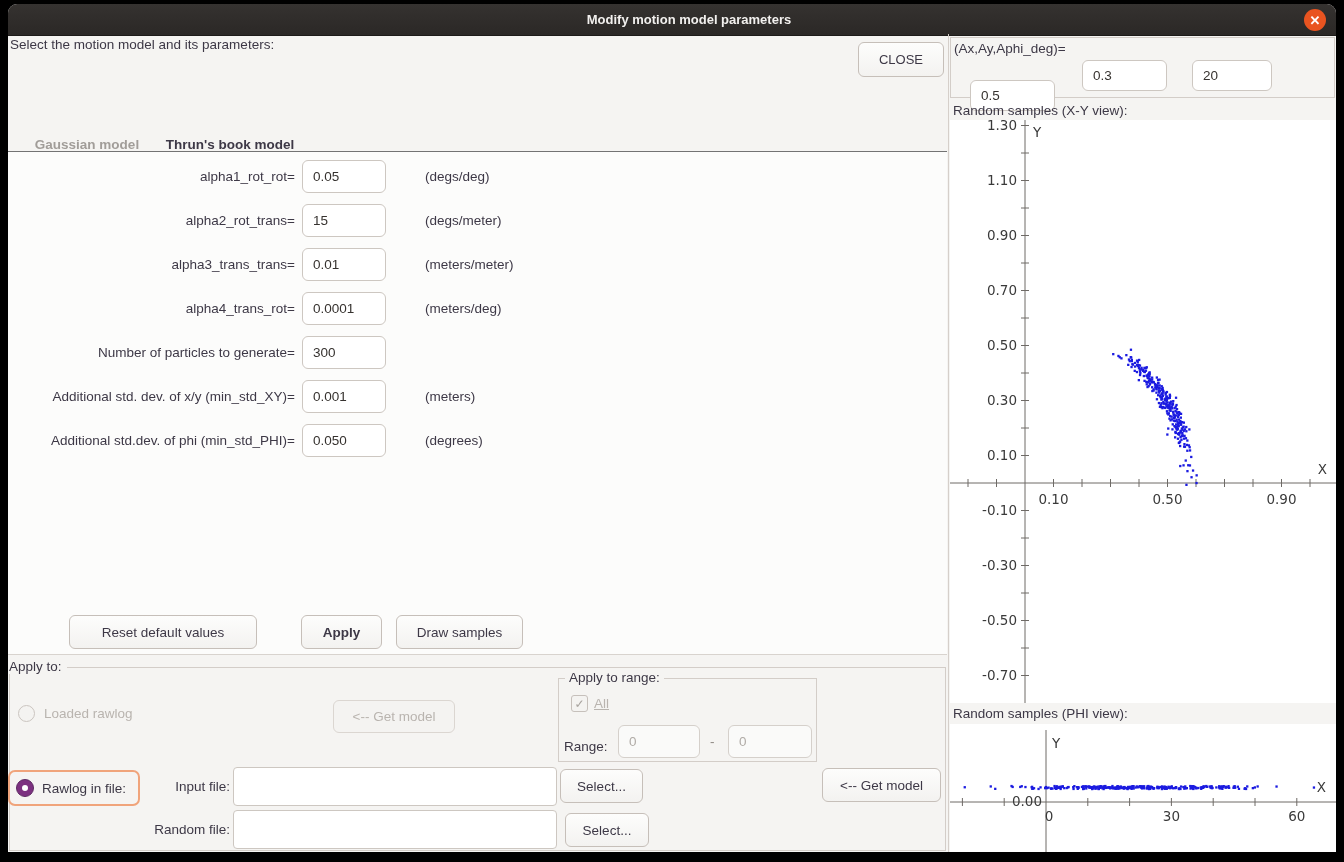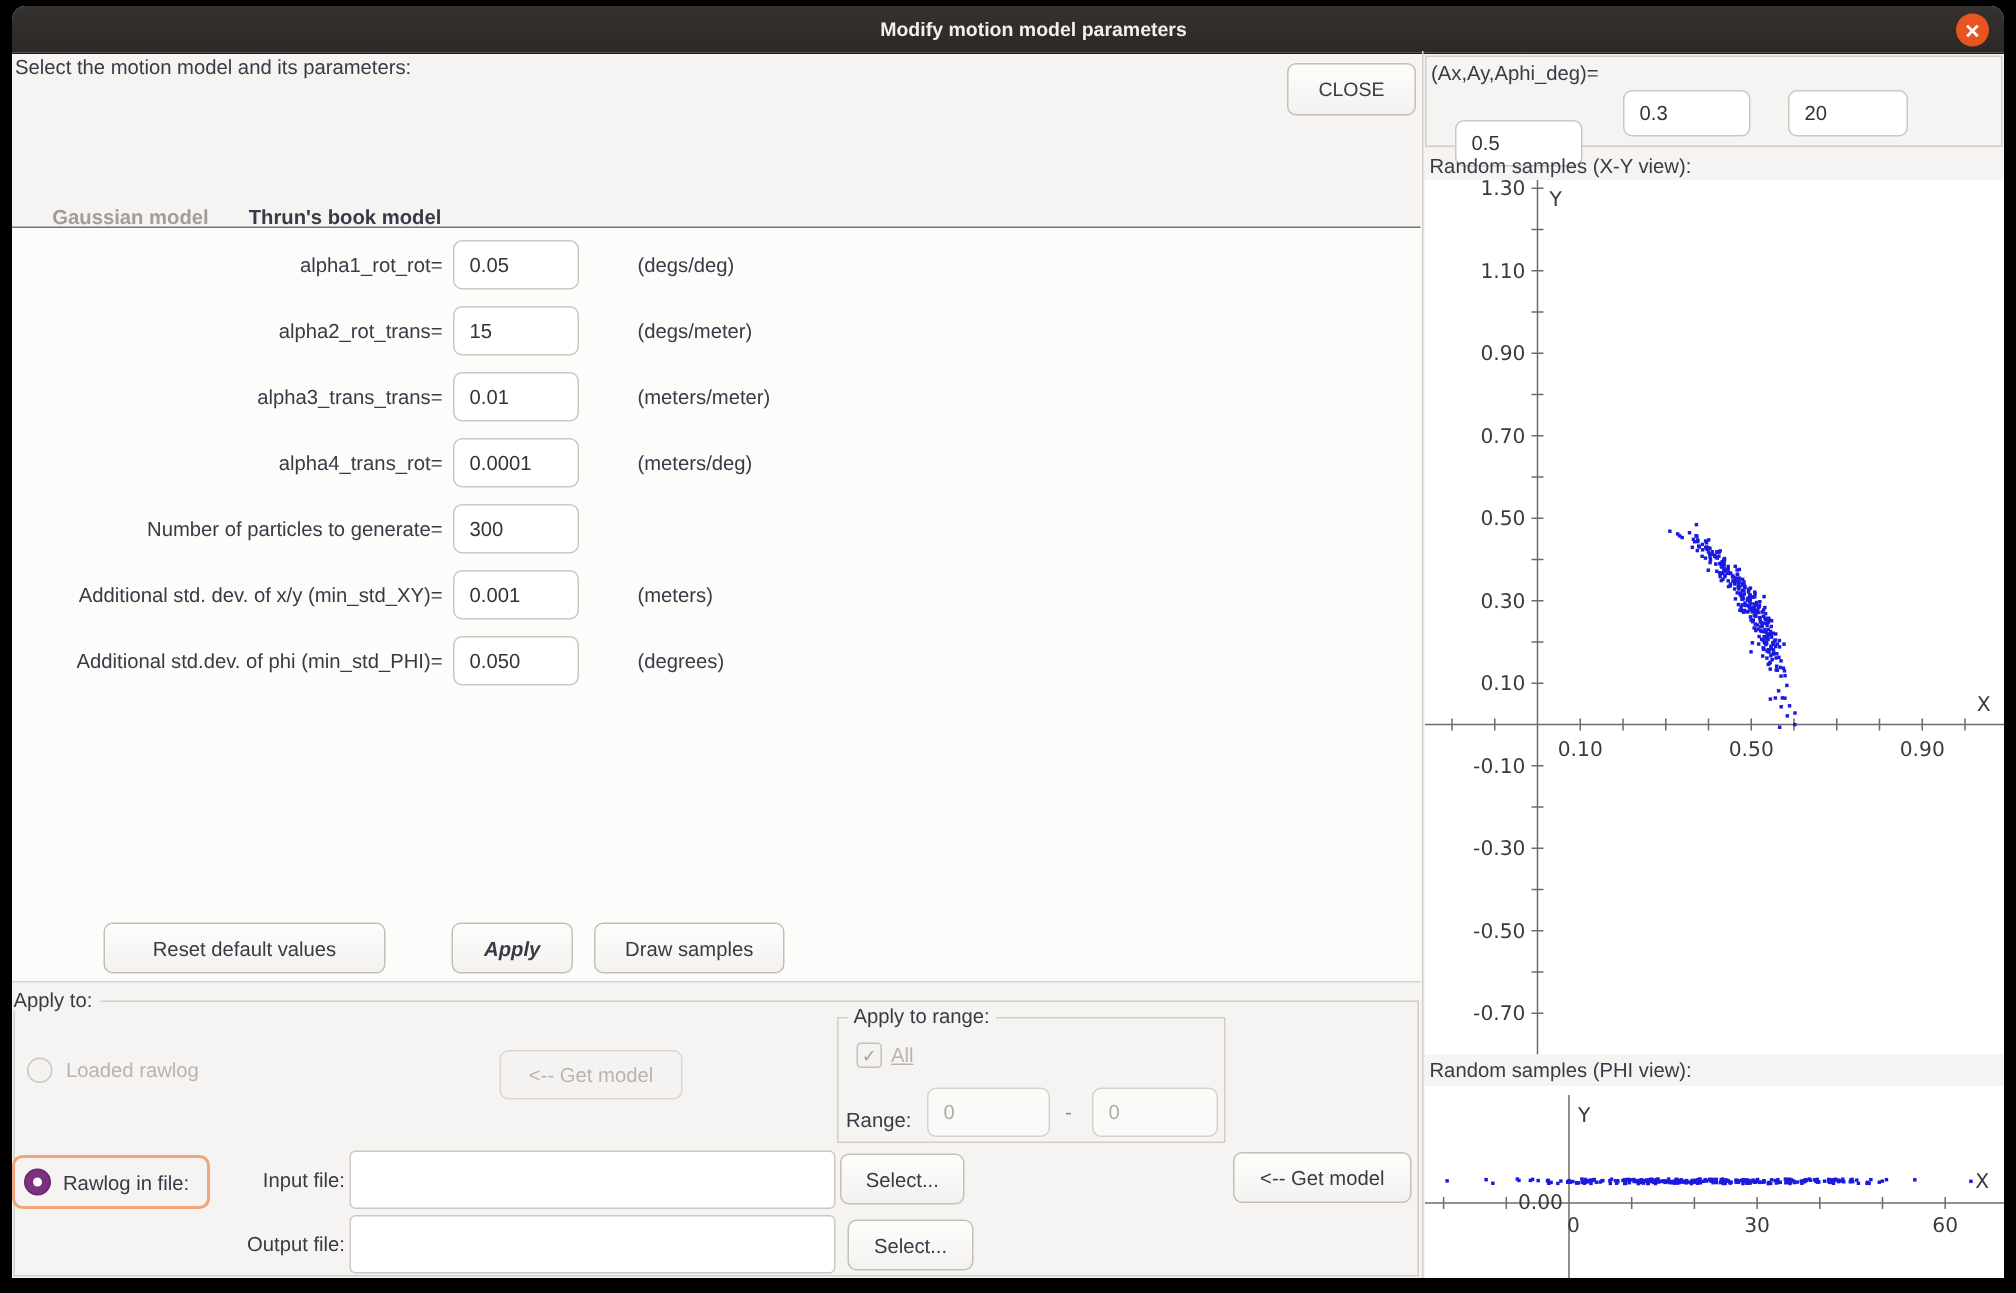--- a/index.html
+++ b/index.html
@@ -40,21 +40,21 @@
   #tab-underline{position:absolute;left:154px;top:31px;width:164px;height:4px;background:#e9541f;}
   
   #form-panel{position:absolute;left:0;top:147px;width:939px;height:504px;background:#fcfcfb;
               border-top:1px solid #737373;border-bottom:1px solid #d8d3ce;}
   .frow{position:absolute;left:0;width:939px;height:33px;}
   .flabel{position:absolute;left:0;top:0;width:287px;text-align:right;line-height:33px;
           font-size:13.5px;color:#3d3846;}
   .frow .tinput{position:absolute;left:294px;top:0;width:84px;height:33px;}
   .funit{position:absolute;left:417px;top:0;line-height:33px;font-size:13.5px;color:#3d3846;}
   #btn-reset{left:61px;top:463px;width:188px;height:34px;}
-  #btn-apply{left:293px;top:463px;width:81px;height:34px;font-weight:bold;font-style:italic;}
+  #btn-apply{left:293px;top:463px;width:81px;height:34px;font-weight:bold;}
   #btn-draw{left:388px;top:463px;width:127px;height:34px;}
   
   #applyto-box{position:absolute;left:1px;top:663px;width:937px;height:184px;
                border:1px solid #d3cdc8;}
   #applyto-legend{left:1px;top:655px;background:#f5f4f2;padding-right:5px;}
   .radio{width:17px;height:17px;border-radius:50%;border:1.5px solid #cbc5c0;background:#f4f3f1;
          display:inline-block;}
   #radio-loaded{position:absolute;left:10px;top:701px;}
   #lbl-loaded{left:36px;top:701px;line-height:17px;}
   #btn-getmodel-top{left:325px;top:696px;width:122px;height:33px;}
@@ -176,21 +176,21 @@
       <span class="radio on">
           <span class="dot"></span>
         </span>
       <span class="lbl" id="lbl-rawlogfile">Rawlog in file:</span>
     </div>
 
     <div class="lbl" id="lbl-inputfile">Input file:</div>
     <input class="tinput" id="input-file" value="" style="">
     <div class="btn" id="btn-select-in">Select...</div>
     <div class="btn" id="btn-getmodel-bottom">&lt;-- Get model</div>
-    <div class="lbl" id="lbl-outputfile">Output file:</div>
+    <div class="lbl" id="lbl-outputfile">Random file:</div>
     <input class="tinput" id="output-file" value="" style="">
     <div class="btn" id="btn-select-out">Select...</div>
 
     <div id="vsep"></div>
     <div id="pose-box"></div>
     <div class="lbl" id="pose-label">(Ax,Ay,Aphi_deg)=</div>
     <input class="tinput" id="pose-ax" value="0.5" style="">
     <input class="tinput" id="pose-ay" value="0.3" style="">
     <input class="tinput" id="pose-aphi" value="20" style="">
 

